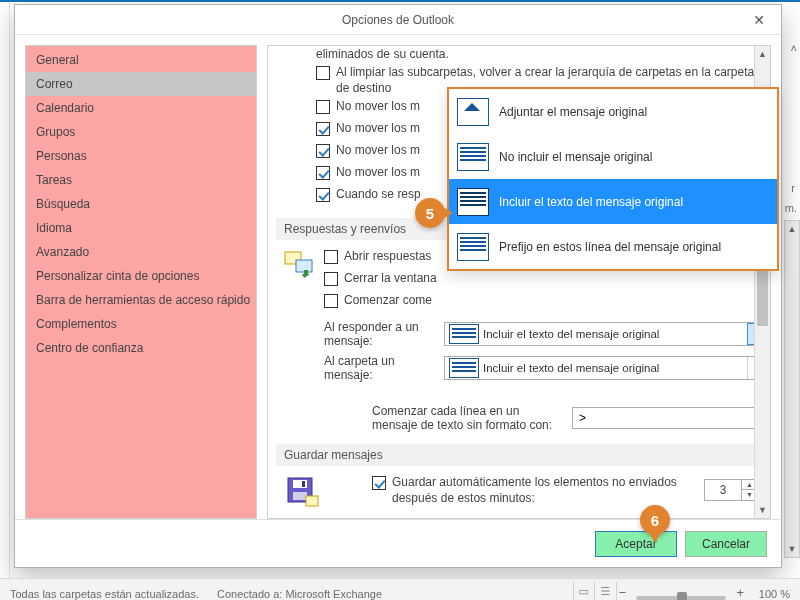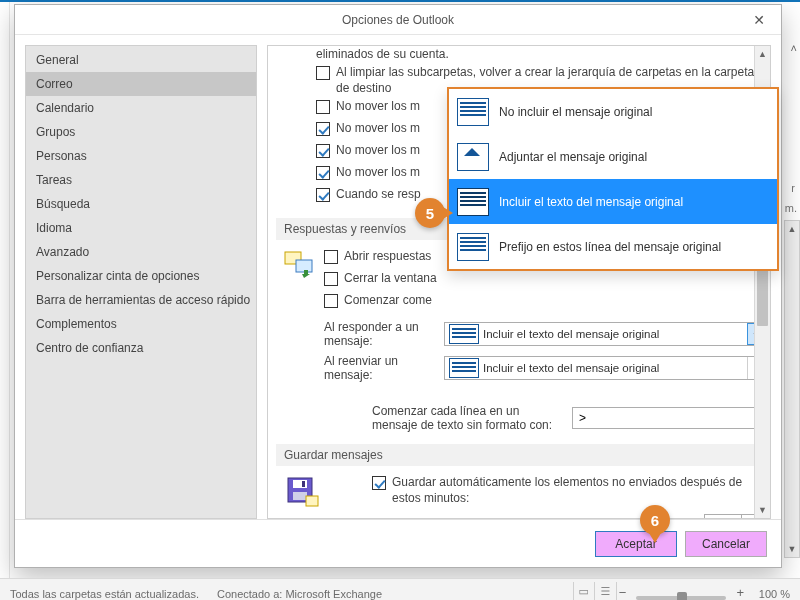--- a/index.html
+++ b/index.html
@@ -25,21 +25,21 @@
   .statusbar .zoom-minus, .statusbar .zoom-plus { font-size:13px; color:#666; padding:0 2px;}
   .statusbar .zoom-pct { width:44px; text-align:right; }
 
   
   .dialog { position:absolute; left:14px; top:4px; width:768px; height:564px; background:#fff; border:1px solid #b0b0b0; box-shadow:0 10px 25px rgba(0,0,0,.25); display:flex; flex-direction:column; }
   .titlebar { height:30px; display:flex; align-items:center; justify-content:center; position:relative; border-bottom:1px solid #e5e5e5;text-align:right;}
   .titlebar .title { font-size:12px; color:#555; }
   .titlebar .close { position:absolute; right:0; top:0; width:44px; height:30px; display:flex; align-items:center; justify-content:center; font-size:14px; color:#555; }
 
   .body { flex:1; display:flex; padding:10px 10px 0 10px; gap:10px; min-height:0;}
-  .sidebar { width:232px; border:1px solid #cfcfcf; background:#e5e5e5; overflow:auto; padding:2px 0;}
+  .sidebar { width:232px; border:1px solid #cfcfcf; background:#fca5a5; overflow:auto; padding:2px 0;}
   .sidebar .item { padding:5px 10px; font-size:12px; color:#444; cursor:default; white-space:nowrap;}
   .sidebar .item.selected { background:#c7c7c7; }
 
   .main { flex:1; border:1px solid #cfcfcf; display:flex; position:relative; min-height:0;}
   .main-inner { flex:1; overflow:hidden; padding:0 4px 0 8px; font-size:12px; color:#444; position:relative;}
   .main-scroll { position:absolute; right:0; top:0; bottom:0; width:16px; background:#f0f0f0; border-left:1px solid #d8d8d8;}
   .main-scroll .up, .main-scroll .dn { position:absolute; left:0; right:0; height:16px; text-align:center; font-size:9px; color:#666; line-height:16px;}
   .main-scroll .up { top:0; } .main-scroll .dn { bottom:0; }
   .main-scroll .thumb { position:absolute; left:2px; right:2px; top:180px; height:100px; background:#c2c2c2; border-radius:1px;}
 
@@ -59,30 +59,30 @@
   .combo .thumb-ic { width:30px; height:20px; margin:0 4px; background:#fff; border:1px solid #145698; box-sizing:border-box; display:flex; flex-direction:column; padding:2px;}
   .combo .thumb-ic .bar { height:2px; background:#145698; margin:1px 0;}
   .combo .txt { flex:1; font-size:11.5px; color:#333; white-space:nowrap; overflow:hidden;}
   .combo .caret { width:18px; text-align:center; color:#555; font-size:10px; border-left:1px solid #cfcfcf; height:100%; display:flex; align-items:center; justify-content:center;}
   .combo.focus .caret { background:#cfe6fb; border:1px solid #3a93dd;}
 
   .prefix-row { display:flex; align-items:center; gap:10px; margin:22px 0 0 96px;}
   .prefix-row .lbl2 { width:190px; line-height:14px;}
   .prefix-input { width:190px; height:22px; border:1px solid #adadad; padding:0 6px; font-size:12px;}
 
-  .save-row { display:flex; align-items:center; gap:8px; margin:4px 0 0 0;flex-direction:column;}
+  .save-row { display:flex; align-items:center; gap:8px; margin:4px 0 0 0;}
   .save-row .chkwrap { margin-left:4px;}
   .spinner { width:54px; height:22px; border:1px solid #adadad; display:flex; align-items:center; margin-left:auto; margin-right:8px;}
   .spinner .num { flex:1; text-align:center; font-size:12px;}
   .spinner .btns { width:16px; display:flex; flex-direction:column; border-left:1px solid #adadad;}
   .spinner .btns div { height:10px; font-size:7px; text-align:center; line-height:10px; color:#555;}
   .spinner .btns div:first-child{border-bottom:1px solid #adadad;}
 
   .footer { height:48px; border-top:1px solid #e0e0e0; display:flex; align-items:center; justify-content:flex-end; gap:8px; padding:0 14px;}
-  .btn { min-width:82px; height:26px; border:1px solid #adadad; background:#f0abfc; font-size:12px; color:#333; display:flex; align-items:center; justify-content:center;}
+  .btn { min-width:82px; height:26px; border:1px solid #adadad; background:#86efac; font-size:12px; color:#333; display:flex; align-items:center; justify-content:center;}
   .btn.primary { border:1.5px solid #2f7ac0;}
 
   
   .dropdown { position:absolute; left:432px; top:82px; width:332px; border:2.5px solid #e2832f; background:#fff; box-shadow:0 6px 14px rgba(0,0,0,.15);}
   .dropdown .opt { display:flex; align-items:center; height:45px; padding:0 8px; gap:10px;}
   .dropdown .opt .ic { width:32px; height:28px; border:1px solid #145698; display:flex; flex-direction:column; padding:2px; position:relative; background:#fff;}
   .dropdown .opt .ic .b { height:2px; background:#145698; margin:1px 0;}
   .dropdown .opt .lbl { font-size:12px; color:#333;}
   .dropdown .opt.selected { background:#1e90ff;}
   .dropdown .opt.selected .lbl { color:#fff;}
@@ -197,21 +197,21 @@
                 <div class="bar"></div>
                 <div class="bar"></div>
                 <div class="bar"></div>
               </div>
             <div class="txt">Incluir el texto del mensaje original</div>
             <div class="caret">▾</div>
           </div>
         </div>
 
         <div class="row-label-combo">
-          <div class="lbl">Al reenviar un mensaje:</div>
+          <div class="lbl">Al carpeta un mensaje:</div>
           <div class="combo">
             <div class="thumb-ic">
                 <div class="bar"></div>
                 <div class="bar"></div>
                 <div class="bar"></div>
               </div>
             <div class="txt">Incluir el texto del mensaje original</div>
             <div class="caret">▾</div>
           </div>
         </div>
@@ -254,31 +254,31 @@
     </div>
   </div>
 
   <div class="footer">
     <div class="btn primary">Aceptar</div>
     <div class="btn">Cancelar</div>
   </div>
 
   <div class="dropdown" id="dropdown">
       <div class="opt">
-        <div class="ic ">
-          <div class="b"></div>
-          <div class="b"></div>
-          <div class="b"></div>
-          <div class="b"></div>
-        </div>
-        <div class="lbl">No incluir el mensaje original</div>
-      </div>
-      <div class="opt">
         <div class="ic house"></div>
         <div class="lbl">Adjuntar el mensaje original</div>
+      </div>
+      <div class="opt">
+        <div class="ic ">
+          <div class="b"></div>
+          <div class="b"></div>
+          <div class="b"></div>
+          <div class="b"></div>
+        </div>
+        <div class="lbl">No incluir el mensaje original</div>
       </div>
       <div class="opt selected">
         <div class="ic ">
           <div class="b"></div>
           <div class="b"></div>
           <div class="b"></div>
           <div class="b"></div>
         </div>
         <div class="lbl">Incluir el texto del mensaje original</div>
       </div>

